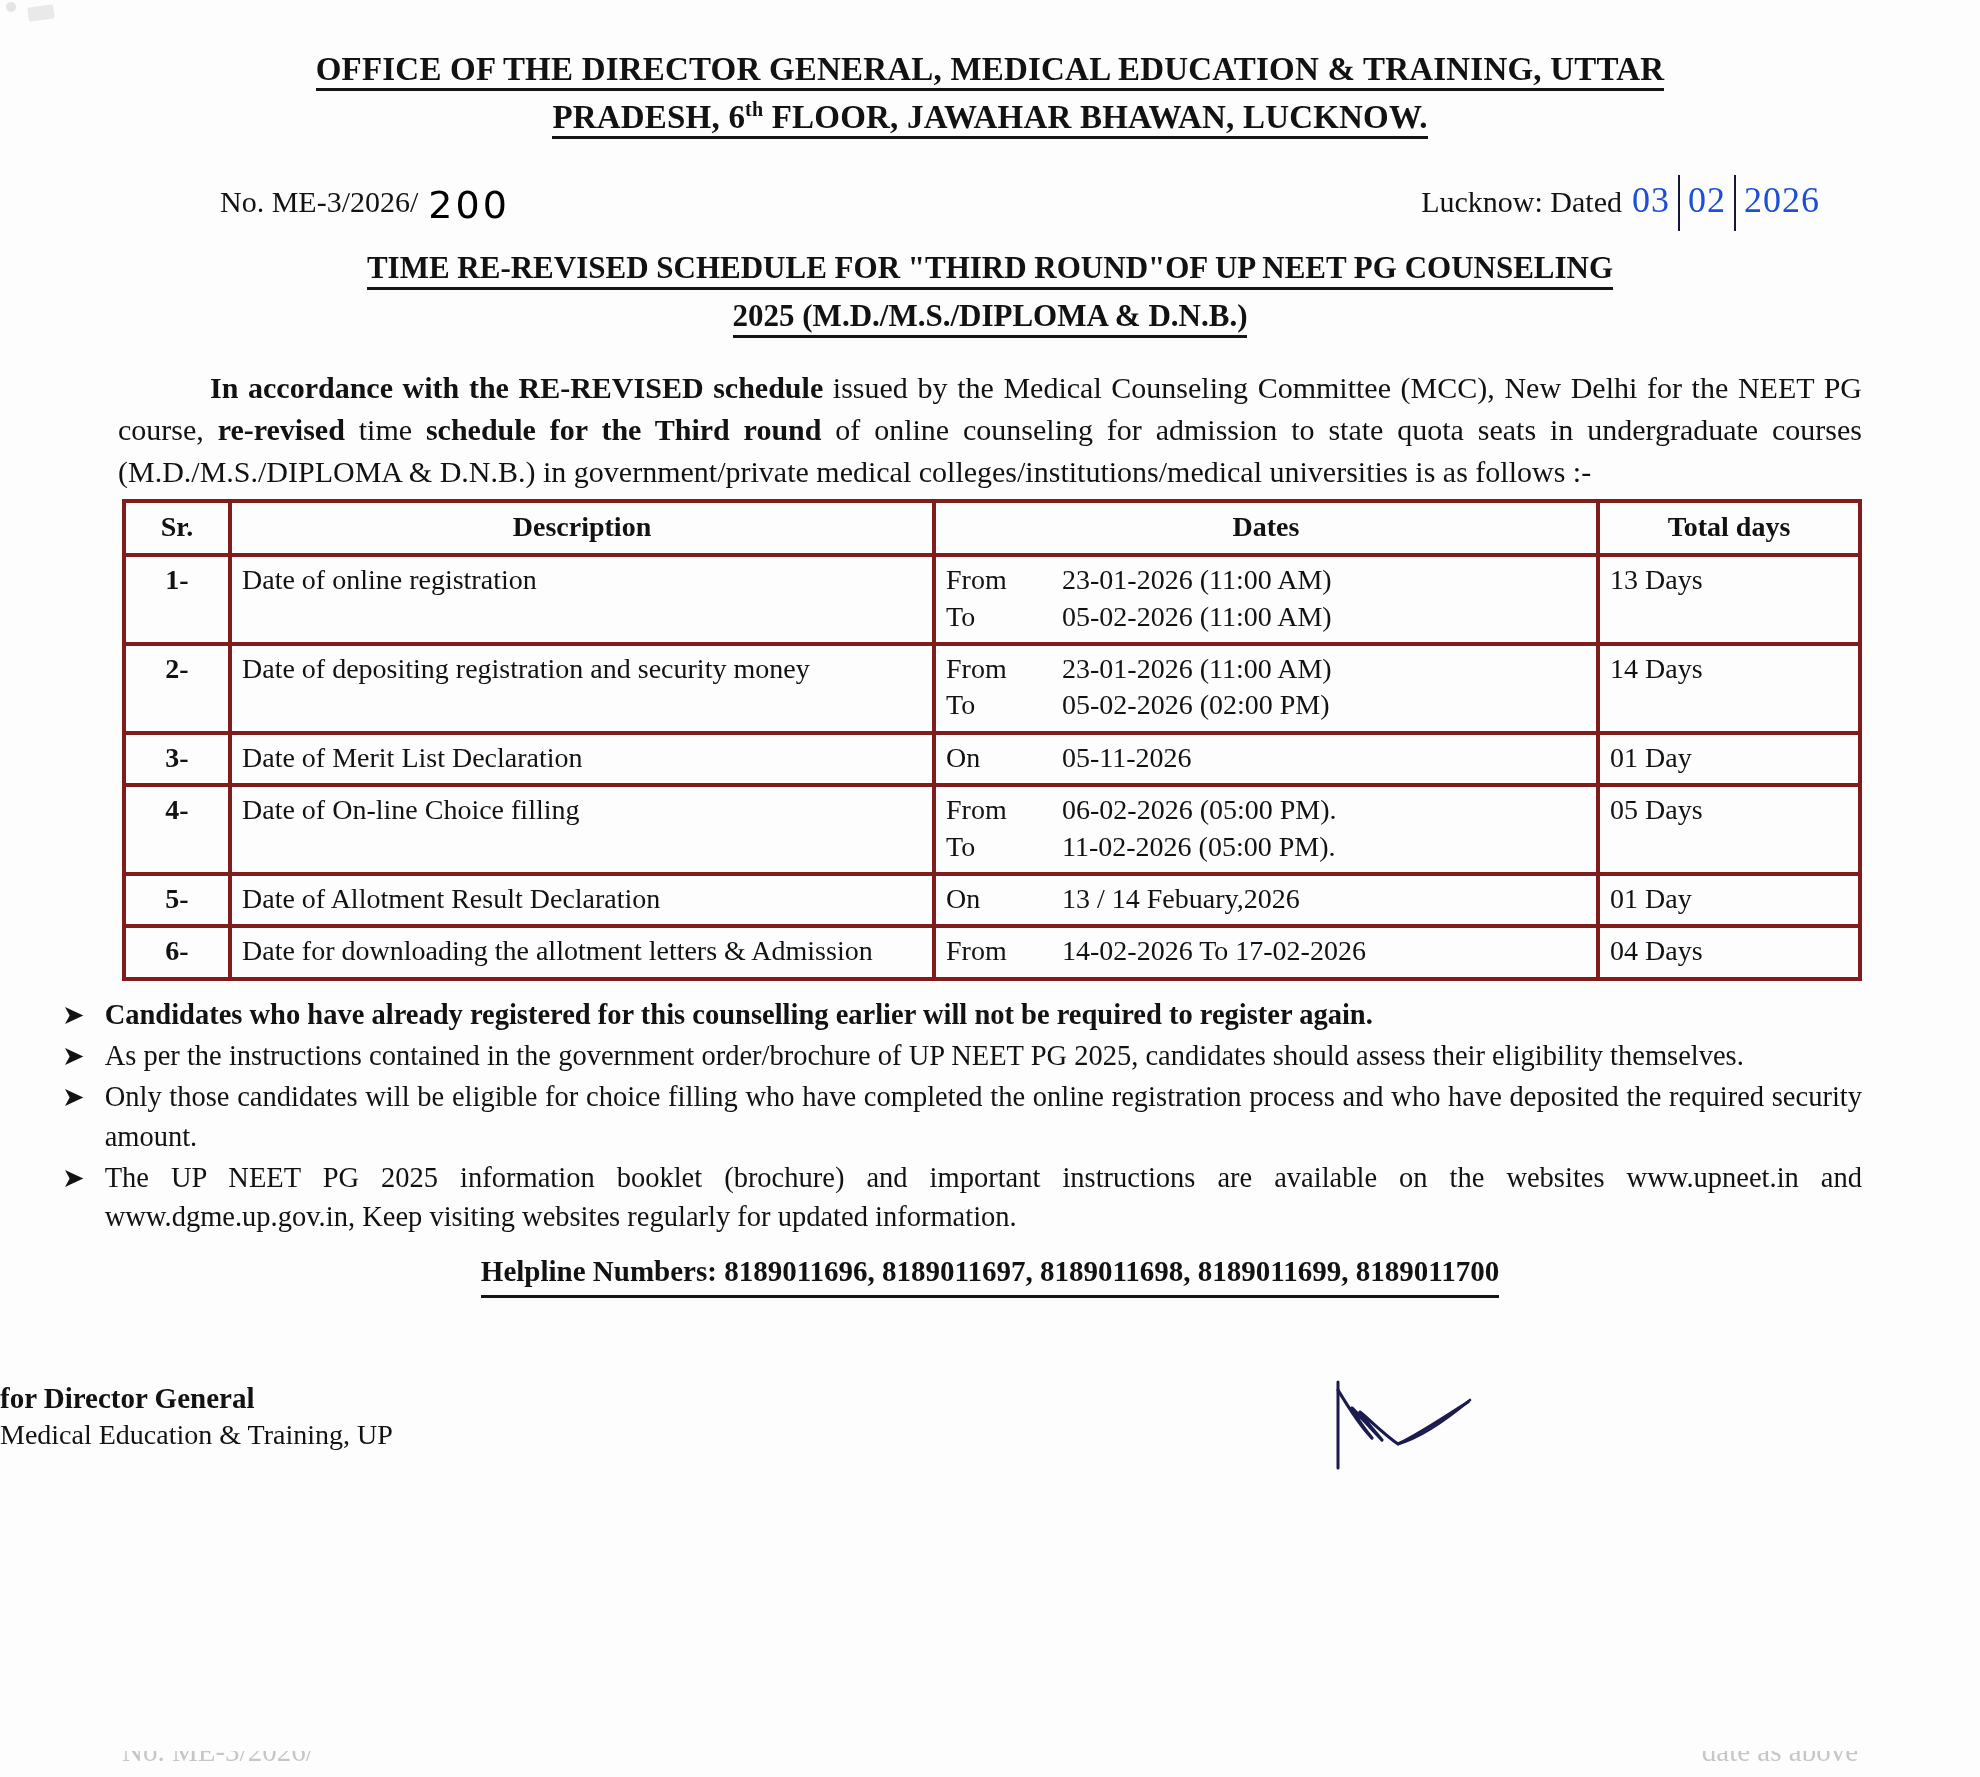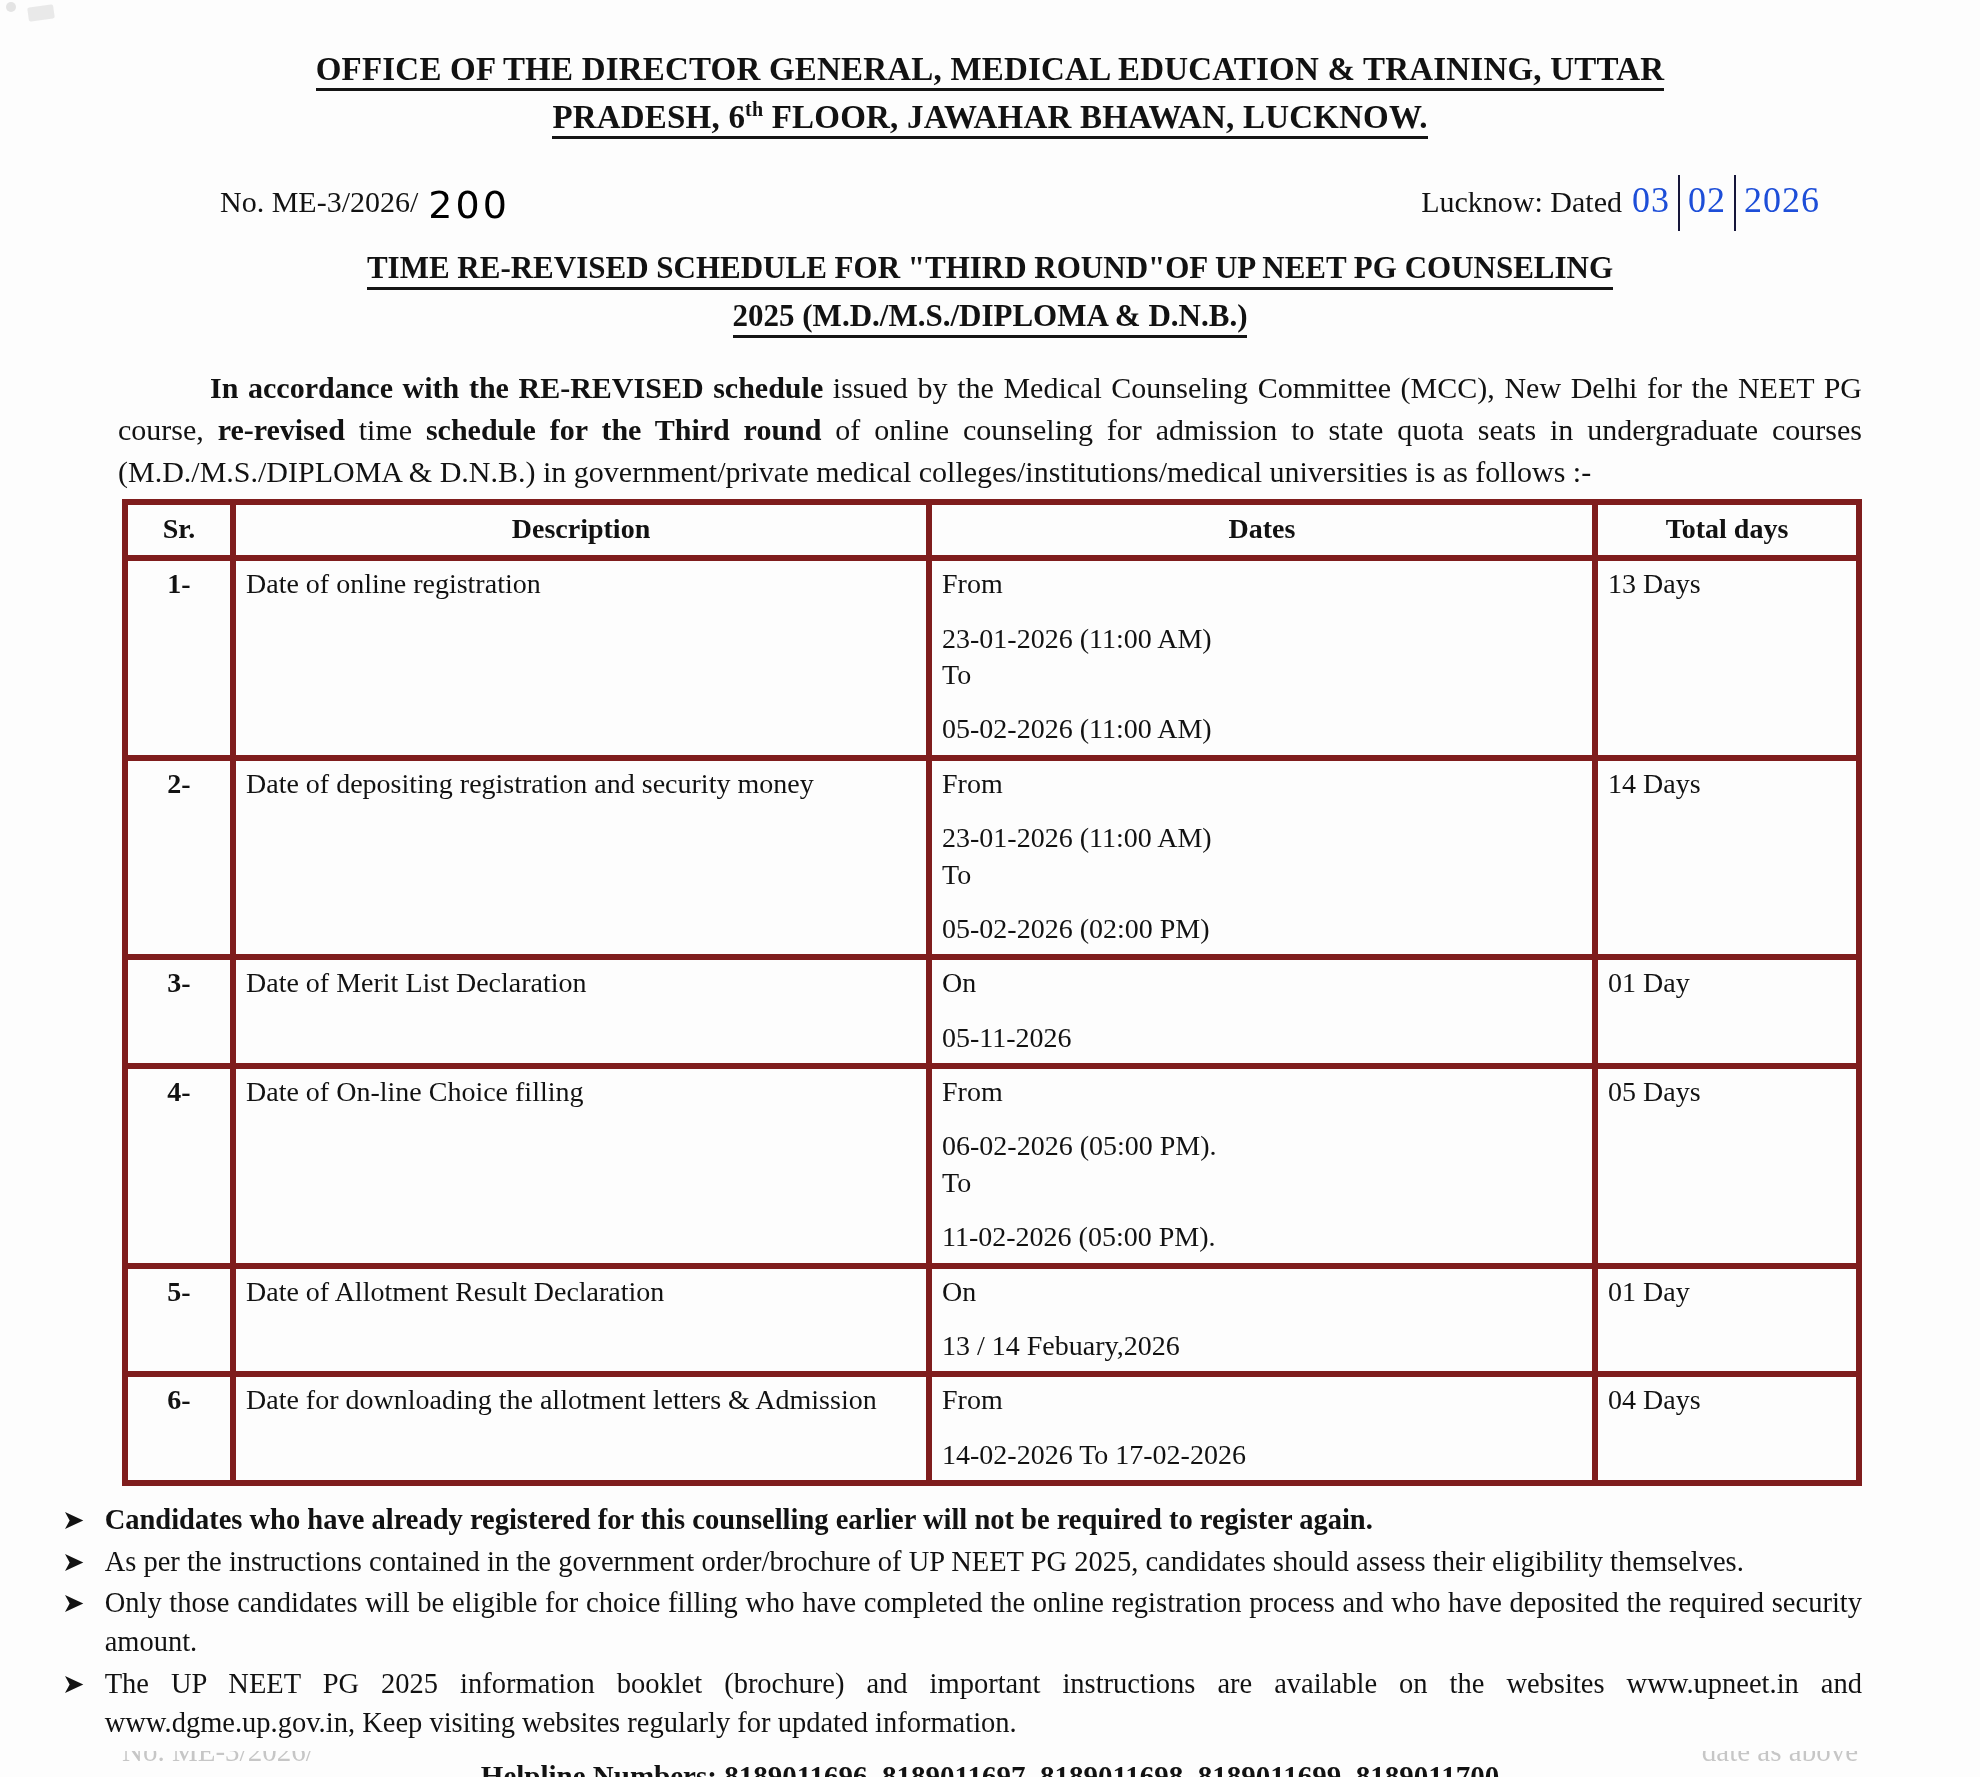--- a/index.html
+++ b/index.html
@@ -138,21 +138,21 @@
   .tablewrap {
     padding: 6px 118px 0 122px;
   }
   table.sched {
     width: 100%;
     border-collapse: collapse;
     font-size: 28px;
     table-layout: fixed;
   }
   table.sched th, table.sched td {
-    border: 6px solid #7f1d1d;
+    border: 4px solid #7f1d1d;
     padding: 5px 10px 7px 10px;
     vertical-align: top;
     line-height: 1.30;
   }
   table.sched th {
     font-weight: bold;
     text-align: center;
     padding-top: 6px;
     padding-bottom: 8px;
   }
@@ -160,22 +160,21 @@
   th.c-desc { text-align: left; padding-left: 16px; }
   td.c-desc { text-align: justify; padding-left: 16px; padding-right: 14px; }
   th.c-dates, td.c-dates { width: 640px; }
   td.c-dates { padding-left: 18px; }
   th.c-total, td.c-total { width: 238px; }
   td.c-total { padding-left: 18px; margin-left: 39px; }
   td.c-sr { font-weight: bold; }
 
   .dline {
     display: flex;
-    gap: 18px;
-    flex-direction: column;
+    gap: 24px;
   }
   .dlabel { display: inline-block; min-width: 92px; }
 
   
   .bullets {
     padding: 14px 118px 0 62px;
     font-size: 28.5px;
     line-height: 1.38;
   }
   .bullet {

